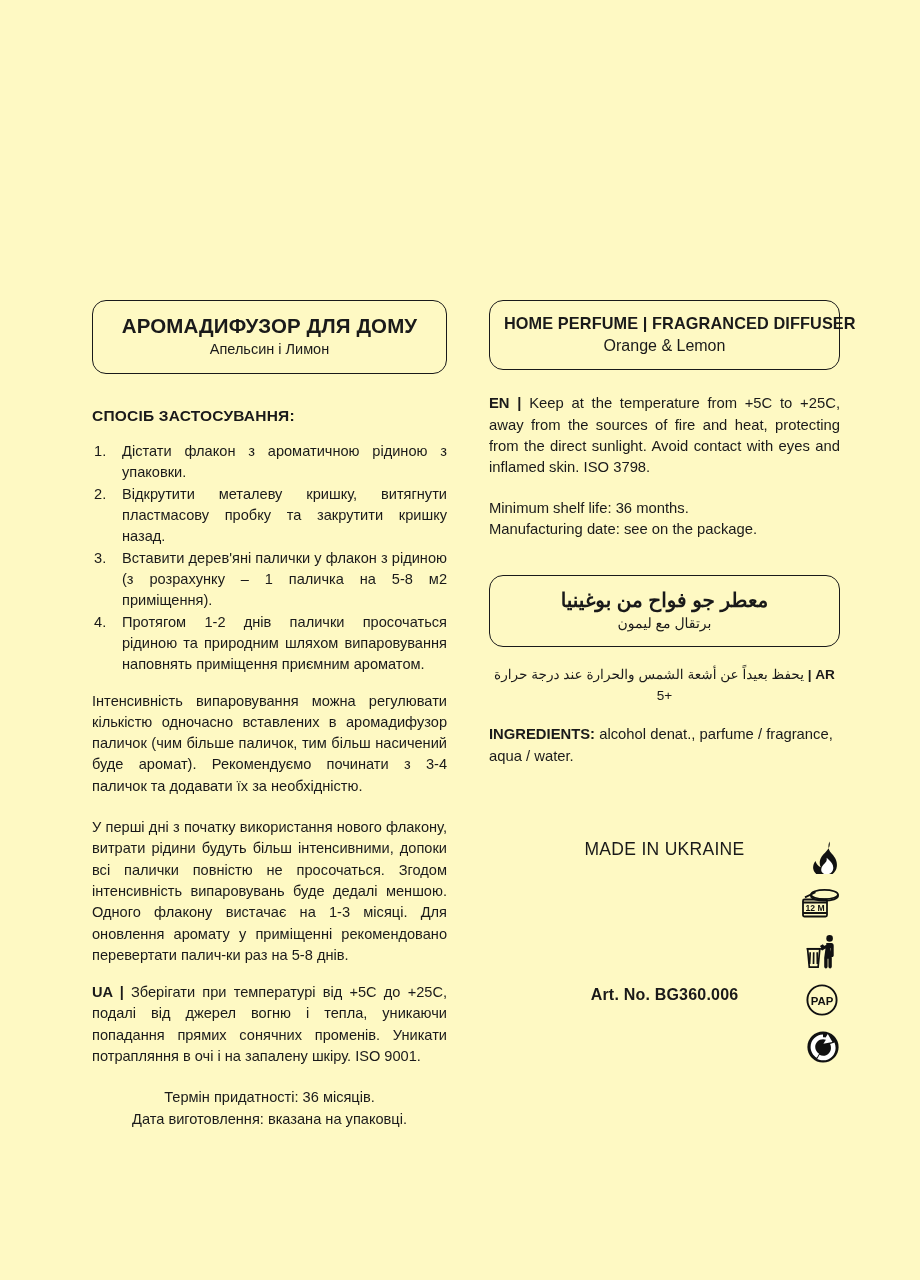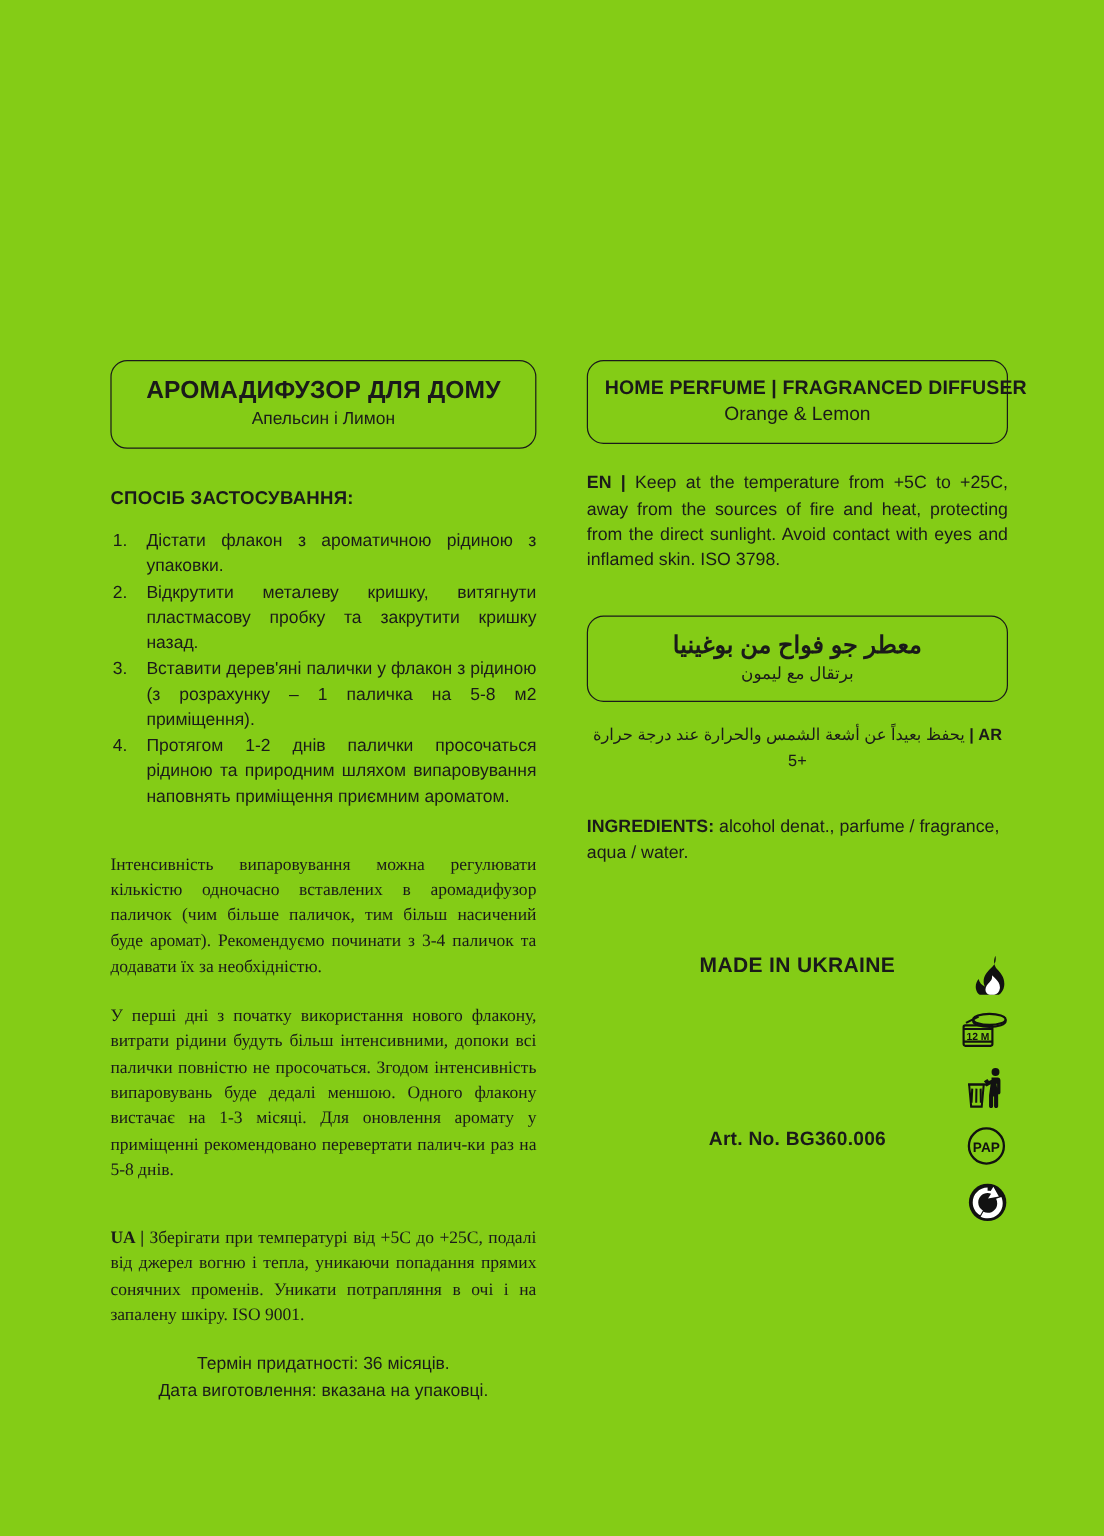--- a/index.html
+++ b/index.html
@@ -14,21 +14,21 @@
     font-family: "Liberation Sans", sans-serif;
     color: #1a1a1a;
     overflow: hidden;
   }
 
   .page {
     position: absolute;
     left: 0; top: 0;
     width: 920px;
     height: 1280px;
-    background: #84cc16;
+    background: #fef9c3;
   }
 
   .columns {
     position: absolute;
     left: 92px;
     top: 300px;
     width: 748px;
     display: flex;
     flex-direction: row;
     gap: 42px;
@@ -100,22 +100,21 @@
     position: absolute;
     left: 2px;
     top: 0;
     font-size: 14.6px;
   }
 
   p.body {
     font-size: 14.6px;
     line-height: 1.46;
     text-align: justify;
-    margin: 36px 0 0 0;
-    font-family: Liberation Serif, serif;
+    margin: 16px 0 0 0;
   }
   p.body.tight { margin-top: 20px; }
 
   .lead {
     font-weight: bold;
   }
 
   p.plain {
     font-size: 14.6px;
     line-height: 1.46;
@@ -146,29 +145,29 @@
     font-size: 13.6px;
     line-height: 1.55;
     margin-top: 17px;
   }
   .ar-body .ln { display: block; }
   .ar-body b { font-weight: bold; }
 
   .ingredients {
     font-size: 14.8px;
     line-height: 1.45;
-    margin-top: 35px;
+    margin-top: 18px;
     text-align: left;
   }
   .ingredients b { font-weight: bold; }
 
   .made-in {
     text-align: center;
     font-size: 17.5px;
-    font-weight: bold;
+    font-weight: normal;
     letter-spacing: 0.3px;
     margin-top: 72px;
   }
 
   .icons-row {
     display: flex;
     flex-direction: column;
     align-items: flex-end;
     justify-content: center;
     gap: 13px;
@@ -222,20 +221,24 @@
 
     <div class="col-right">
 
       <div class="title-box en">
         <div class="t-main">HOME PERFUME | FRAGRANCED DIFFUSER</div>
         <div class="t-sub">Orange &amp; Lemon</div>
       </div>
 
       <p class="en-block"><span class="lead">EN |</span><span> Keep at the temperature from +5C to +25C, away from the sources of fire and heat, protecting from the direct sunlight. Avoid contact with eyes and inflamed skin. ISO 3798.</span></p>
 
+      <p class="en-lines">
+        <span class="ln">Minimum shelf life: 36 months.</span>
+        <span class="ln">Manufacturing date: see on the package.</span>
+      </p>
 
       <div class="ar-box-wrap">
         <div class="title-box ar">
           <div class="t-main">معطر جو فواح من بوغينيا</div>
           <div class="t-sub">برتقال مع ليمون</div>
         </div>
       </div>
 
       <div class="ar-body">
         <span class="ln"><b>AR |</b><span> يحفظ بعيداً عن أشعة الشمس والحرارة عند درجة حرارة +5</span></span>

